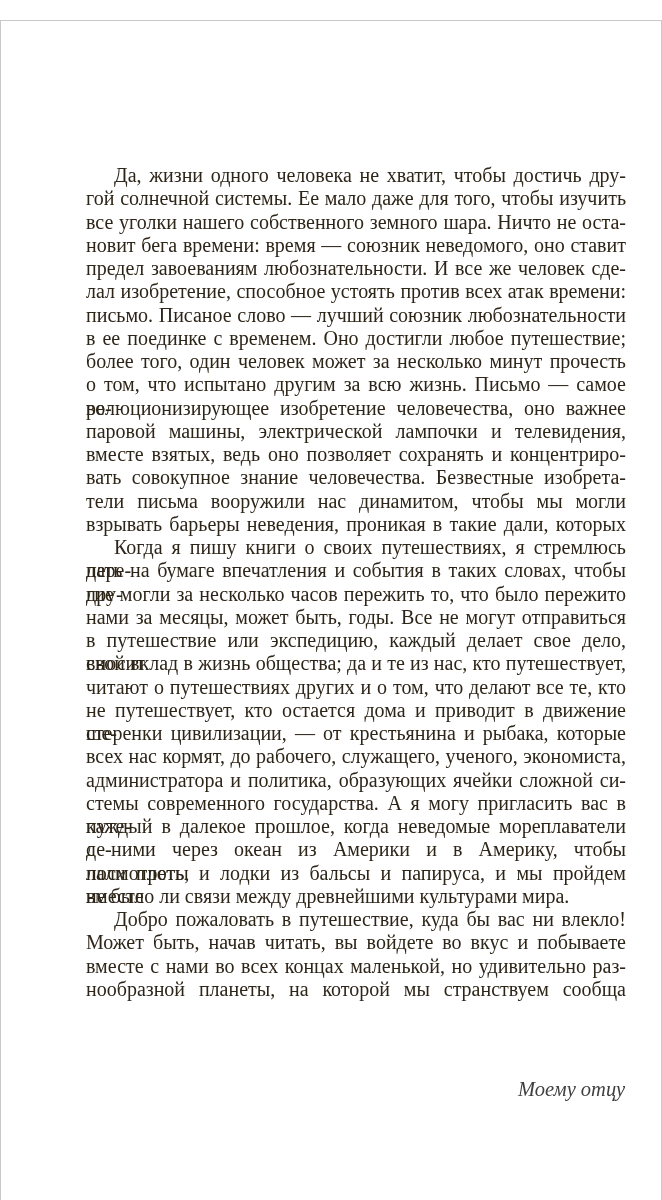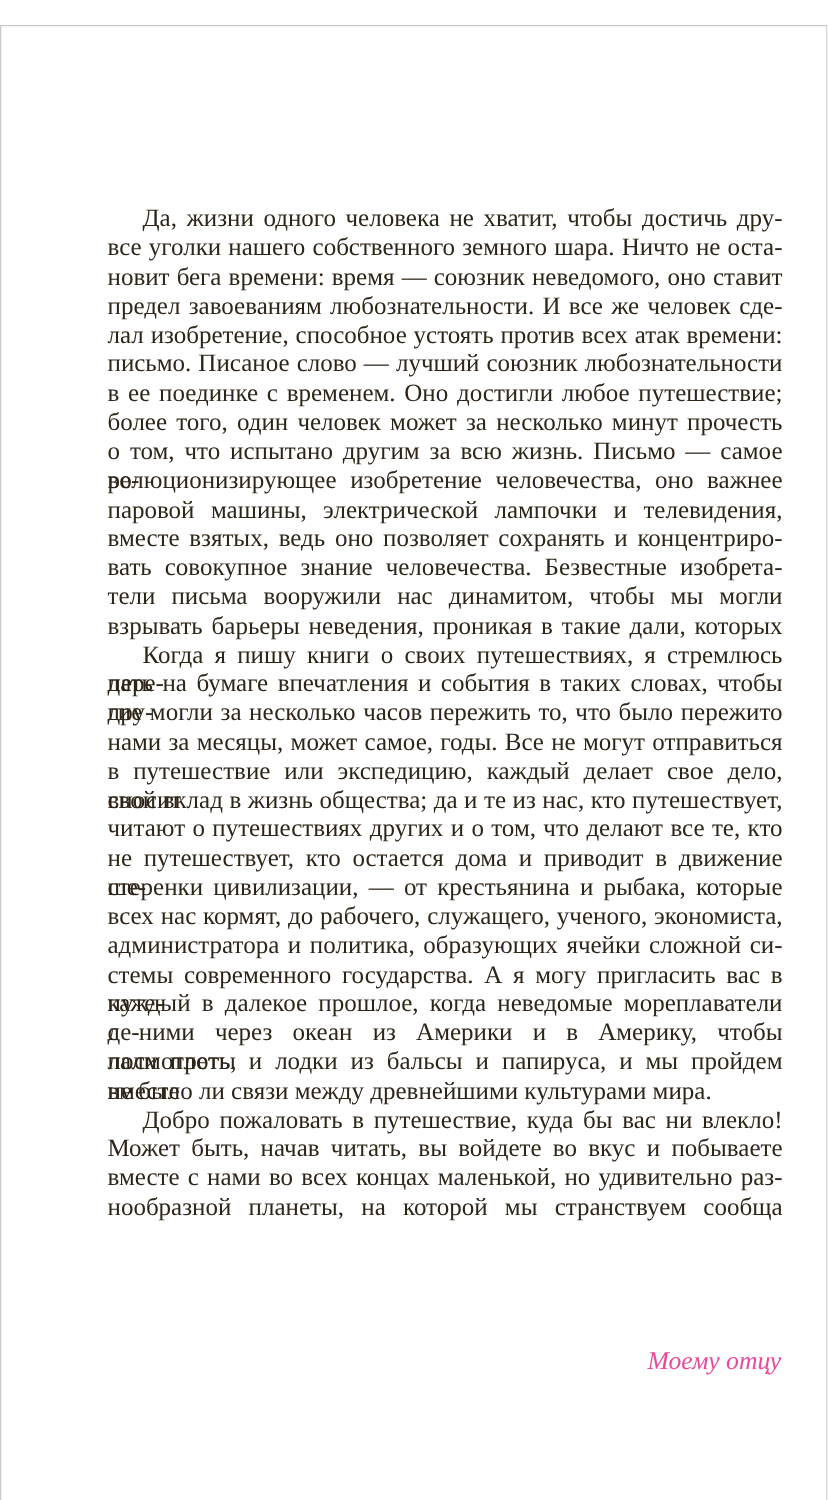--- a/index.html
+++ b/index.html
@@ -42,53 +42,54 @@
     text-indent: 28px;
   }
   .text-line.last {
     text-align: left;
     text-align-last: left;
   }
   .dedication {
     position: absolute;
     top: 1057px;
     right: 36px;
-    color: #ec4899;
+    color: #404040;
     font-size: 20.5px;
     font-style: italic;
     text-align: left;
   }
 </style>
 </head>
 <body>
 
 <div class="page">
   <div class="text-block" id="text-block">
       <div class="paragraph">
         <div class="text-line first">Да, жизни одного человека не хватит, чтобы достичь дру-</div>
+        <div class="text-line">гой солнечной системы. Ее мало даже для того, чтобы изучить</div>
         <div class="text-line">все уголки нашего собственного земного шара. Ничто не оста-</div>
         <div class="text-line">новит бега времени: время — союзник неведомого, оно ставит</div>
         <div class="text-line">предел завоеваниям любознательности. И все же человек сде-</div>
         <div class="text-line">лал изобретение, способное устоять против всех атак времени:</div>
         <div class="text-line">письмо. Писаное слово — лучший союзник любознательности</div>
         <div class="text-line">в ее поединке с временем. Оно достигли любое путешествие;</div>
         <div class="text-line">более того, один человек может за несколько минут прочесть</div>
         <div class="text-line">о том, что испытано другим за всю жизнь. Письмо — самое ре-</div>
         <div class="text-line">волюционизирующее изобретение человечества, оно важнее</div>
         <div class="text-line">паровой машины, электрической лампочки и телевидения,</div>
         <div class="text-line">вместе взятых, ведь оно позволяет сохранять и концентриро-</div>
         <div class="text-line">вать совокупное знание человечества. Безвестные изобрета-</div>
         <div class="text-line">тели письма вооружили нас динамитом, чтобы мы могли</div>
         <div class="text-line">взрывать барьеры неведения, проникая в такие дали, которых</div>
       </div>
       <div class="paragraph">
         <div class="text-line first">Когда я пишу книги о своих путешествиях, я стремлюсь пере-</div>
         <div class="text-line">дать на бумаге впечатления и события в таких словах, чтобы дру-</div>
         <div class="text-line">гие могли за несколько часов пережить то, что было пережито</div>
-        <div class="text-line">нами за месяцы, может самое, годы. Все не могут отправиться</div>
+        <div class="text-line">нами за месяцы, может быть, годы. Все не могут отправиться</div>
         <div class="text-line">в путешествие или экспедицию, каждый делает свое дело, вносит</div>
         <div class="text-line">свой вклад в жизнь общества; да и те из нас, кто путешествует,</div>
         <div class="text-line">читают о путешествиях других и о том, что делают все те, кто</div>
         <div class="text-line">не путешествует, кто остается дома и приводит в движение ше-</div>
         <div class="text-line">стеренки цивилизации, — от крестьянина и рыбака, которые</div>
         <div class="text-line">всех нас кормят, до рабочего, служащего, ученого, экономиста,</div>
         <div class="text-line">администратора и политика, образующих ячейки сложной си-</div>
         <div class="text-line">стемы современного государства. А я могу пригласить вас в путе-</div>
         <div class="text-line">каждый в далекое прошлое, когда неведомые мореплаватели де-</div>
         <div class="text-line">с ними через океан из Америки и в Америку, чтобы посмотреть,</div>

